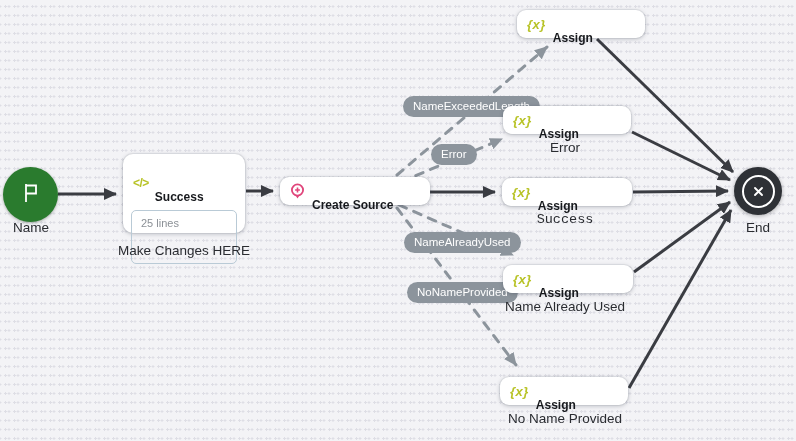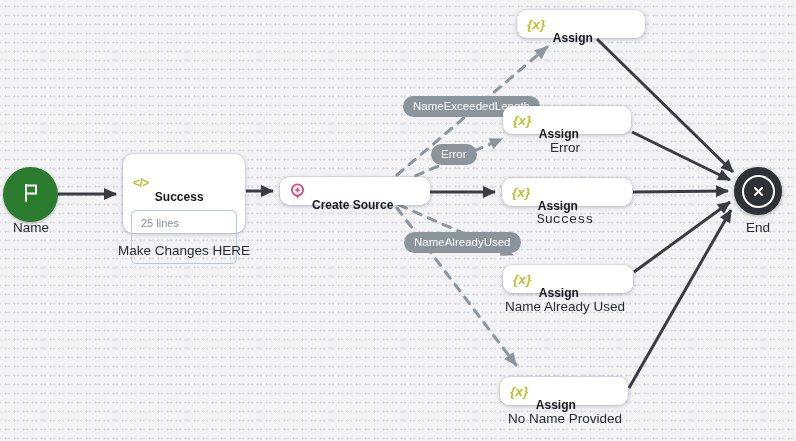--- a/index.html
+++ b/index.html
@@ -89,20 +89,21 @@
       <path d="M397,175 L547,47" marker-end="url(#arrowGrey)"></path>
       <path d="M401,182 L502,139" marker-end="url(#arrowGrey)"></path>
       <path d="M399,205 L513,255" marker-end="url(#arrowGrey)"></path>
       <path d="M397,208 L516,365" marker-end="url(#arrowGrey)"></path>
     </g>
   </svg>
 
   <div class="edge-pill" style="left:403px;top:96px;">NameExceededLength</div>
   <div class="edge-pill" style="left:431px;top:144px;">Error</div>
   <div class="edge-pill" style="left:404px;top:232px;">NameAlreadyUsed</div>
+  <div class="edge-pill" style="left:407px;top:282px;">NoNameProvided</div>
 
   <div class="circle-node begin-circle">
     <span>
       <svg width="22" height="24" viewBox="0 0 22 24" fill="none" stroke="#ffffff" stroke-width="1.8">
         <path d="M6,3 L6,21"></path>
         <path d="M6,4.5 L16,4.5 L16,12.5 L6,12.5"></path>
       </svg>
     </span>
   </div>
   <div class="caption" style="left:3px;top:220px;width:56px;">Name</div>

